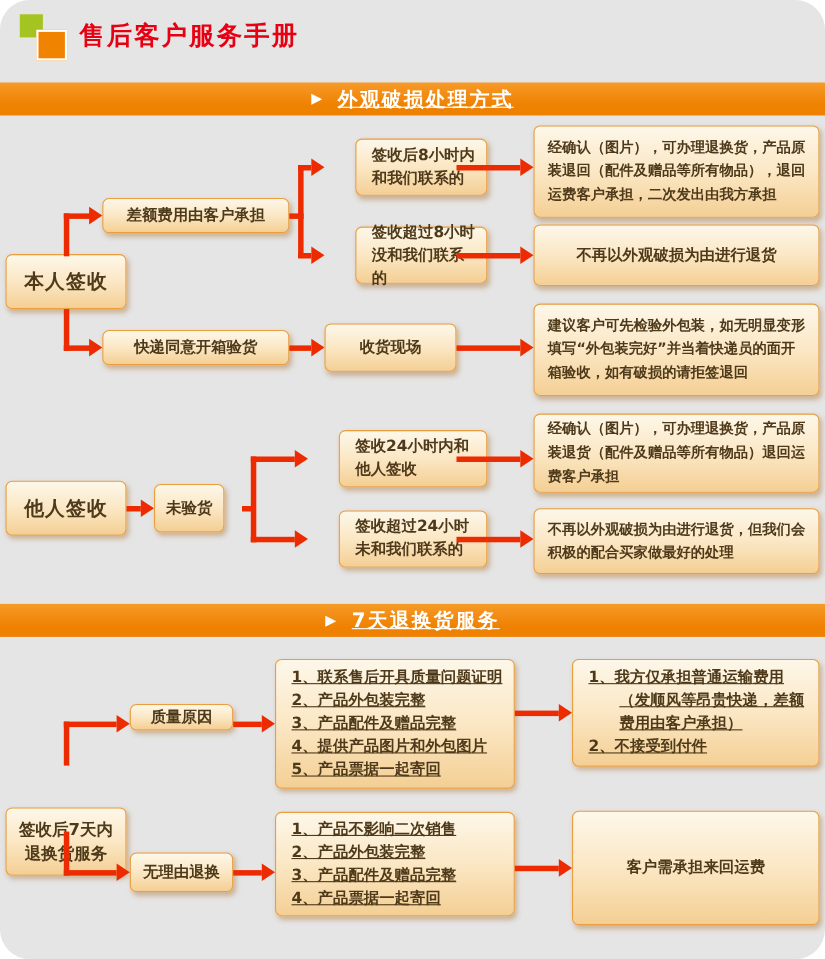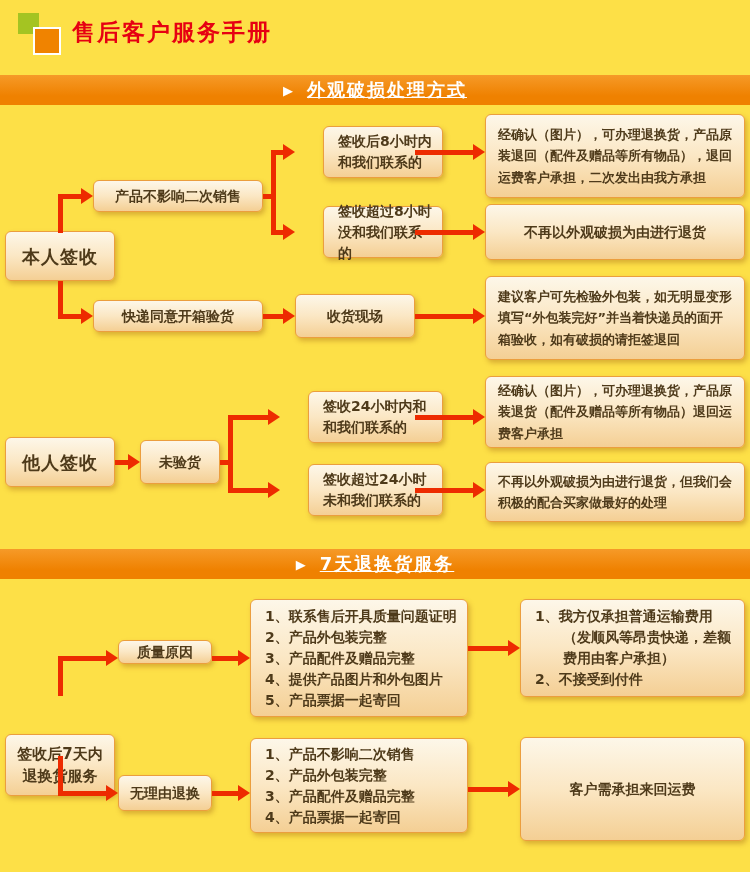--- a/index.html
+++ b/index.html
@@ -1,17 +1,17 @@
 <!DOCTYPE html>
 <html style="--banner: #ef8100; --title: #e60012; --arrow: #ed2b00; --box-border: #eb9e3e; --logo-green: #a4c422; --logo-orange: #f08300;"><head>
 <meta charset="utf-8">
 <style>
   * { margin:0; padding:0; box-sizing:border-box; }
   body { background:#fff; font-family:"DejaVu Sans","Liberation Sans",sans-serif; }
-  .page { position:relative; width:750px; height:872px; background:#fde047; overflow:hidden; }
+  .page { position:relative; width:750px; height:872px; background:#e5e5e5; overflow:hidden;border-radius:27px; }
 
   .logo-green { position:absolute; left:18px; top:13px; width:21px; height:21px; background:var(--logo-green,#a4c422); }
   .logo-orange { position:absolute; left:33px; top:27px; width:28px; height:28px; background:var(--logo-orange,#f08300); border:2px solid #fff; }
   .title { position:absolute; left:72px; top:17px; font-size:23px; font-weight:bold; color:var(--title,#e60012); letter-spacing:2px; }
 
   .banner { position:absolute; left:0; width:750px; height:30px;
     background:linear-gradient(180deg,#f69a28 0%, var(--banner,#ef8100) 70%);
     color:#fff; display:flex; align-items:center; justify-content:center; gap:14px; }
   .banner .glyph { font-size:13px; line-height:1; }
   .banner .btxt { font-size:18px; font-weight:bold; letter-spacing:2px;text-decoration:underline; }
@@ -19,21 +19,21 @@
   .box { position:absolute; border:1px solid var(--box-border,#eb9e3e); border-radius:6px;
     background:linear-gradient(180deg,#fdf7e9 0%,#fbe7c4 50%,#f4cf94 100%);
     box-shadow:2px 3px 5px rgba(160,95,20,.38);
     display:flex; align-items:center; justify-content:center; text-align:center;
     color:#4e3a1a; font-size:14px; font-weight:bold; white-space:pre-line; line-height:1.5; padding:4px 8px; }
   .box.big { font-size:18px; letter-spacing:1px; }
   .box.mid { font-size:15px;margin-top:40px; }
   .box.tl  { justify-content:flex-start; text-align:left; padding-left:14px;margin-left:28px; }
   .box.para { text-align:left; font-size:13px; line-height:1.62; padding:6px 12px; }
   .box.list { flex-direction:column; align-items:flex-start; justify-content:center;
-    text-align:left; font-size:14px; line-height:1.5; padding:6px 8px 6px 14px; white-space:normal; }
+    text-align:left; font-size:14px; line-height:1.5; padding:6px 8px 6px 14px; white-space:normal;text-decoration:underline; }
   .hang { padding-left:2em; text-indent:-2em; }
 
   .hl { position:absolute; height:5px; background:var(--arrow,#ed2b00); }
   .vl { position:absolute; width:5px;  background:var(--arrow,#ed2b00); }
   .ah { position:absolute; width:0; height:0;
     border-top:8px solid transparent; border-bottom:8px solid transparent;
     border-left:12px solid var(--arrow,#ed2b00); }
 </style>
 </head>
 <body>
@@ -43,21 +43,21 @@
   <div class="logo-green"></div>
   <div class="logo-orange"></div>
   <h1 class="title">售后客户服务手册</h1>
 
   <div class="banner" style="top:75px">
     <span class="glyph">▶</span>
     <span class="btxt">外观破损处理方式</span>
   </div>
 
   <div class="box big" style="left:5px;top:231px;width:110px;height:50px">本人签收</div>
-  <div class="box" style="left:93px;top:180px;width:170px;height:32px">产品不影响二次销售</div>
+  <div class="box" style="left:93px;top:180px;width:170px;height:32px">差额费用由客户承担</div>
   <div class="box" style="left:93px;top:300px;width:170px;height:32px">快递同意开箱验货</div>
   <div class="box tl" style="left:295px;top:126px;width:120px;height:52px">签收后8小时内
 和我们联系的</div>
   <div class="box tl" style="left:295px;top:206px;width:120px;height:52px">签收超过8小时
 没和我们联系的</div>
   <div class="box" style="left:295px;top:294px;width:120px;height:44px">收货现场</div>
   <div class="box para" style="left:485px;top:114px;width:260px;height:84px">经确认（图片），可办理退换货，产品原装退回（配件及赠品等所有物品），退回运费客户承担，二次发出由我方承担</div>
   <div class="box" style="left:485px;top:204px;width:260px;height:56px">不再以外观破损为由进行退货</div>
   <div class="box para" style="left:485px;top:276px;width:260px;height:84px">建议客户可先检验外包装，如无明显变形填写“外包装完好”并当着快递员的面开箱验收，如有破损的请拒签退回</div>
 
@@ -76,23 +76,23 @@
   <div class="hl" style="left:415px;top:150px;width:58px"></div>
   <div class="ah" style="left:473px;top:144px"></div>
   <div class="hl" style="left:415px;top:230px;width:58px"></div>
   <div class="ah" style="left:473px;top:224px"></div>
   <div class="hl" style="left:263px;top:314px;width:20px"></div>
   <div class="ah" style="left:283px;top:308px"></div>
   <div class="hl" style="left:415px;top:314px;width:58px"></div>
   <div class="ah" style="left:473px;top:308px"></div>
 
   <div class="box big" style="left:5px;top:437px;width:110px;height:50px">他人签收</div>
-  <div class="box" style="left:140px;top:440px;width:80px;height:44px">未验货</div>
+  <div class="box" style="left:140px;top:440px;width:64px;height:44px">未验货</div>
   <div class="box tl" style="left:280px;top:391px;width:135px;height:52px">签收24小时内和
-和我们联系的</div>
+他人签收</div>
   <div class="box tl" style="left:280px;top:464px;width:135px;height:52px">签收超过24小时
 未和我们联系的</div>
   <div class="box para" style="left:485px;top:376px;width:260px;height:72px">经确认（图片），可办理退换货，产品原装退货（配件及赠品等所有物品）退回运费客户承担</div>
   <div class="box para" style="left:485px;top:462px;width:260px;height:60px">不再以外观破损为由进行退货，但我们会积极的配合买家做最好的处理</div>
 
   <div class="hl" style="left:115px;top:460px;width:13px"></div>
   <div class="ah" style="left:128px;top:454px"></div>
   <div class="hl" style="left:220px;top:460px;width:12px"></div>
   <div class="vl" style="left:228px;top:415px;height:78px"></div>
   <div class="hl" style="left:228px;top:415px;width:40px"></div>

